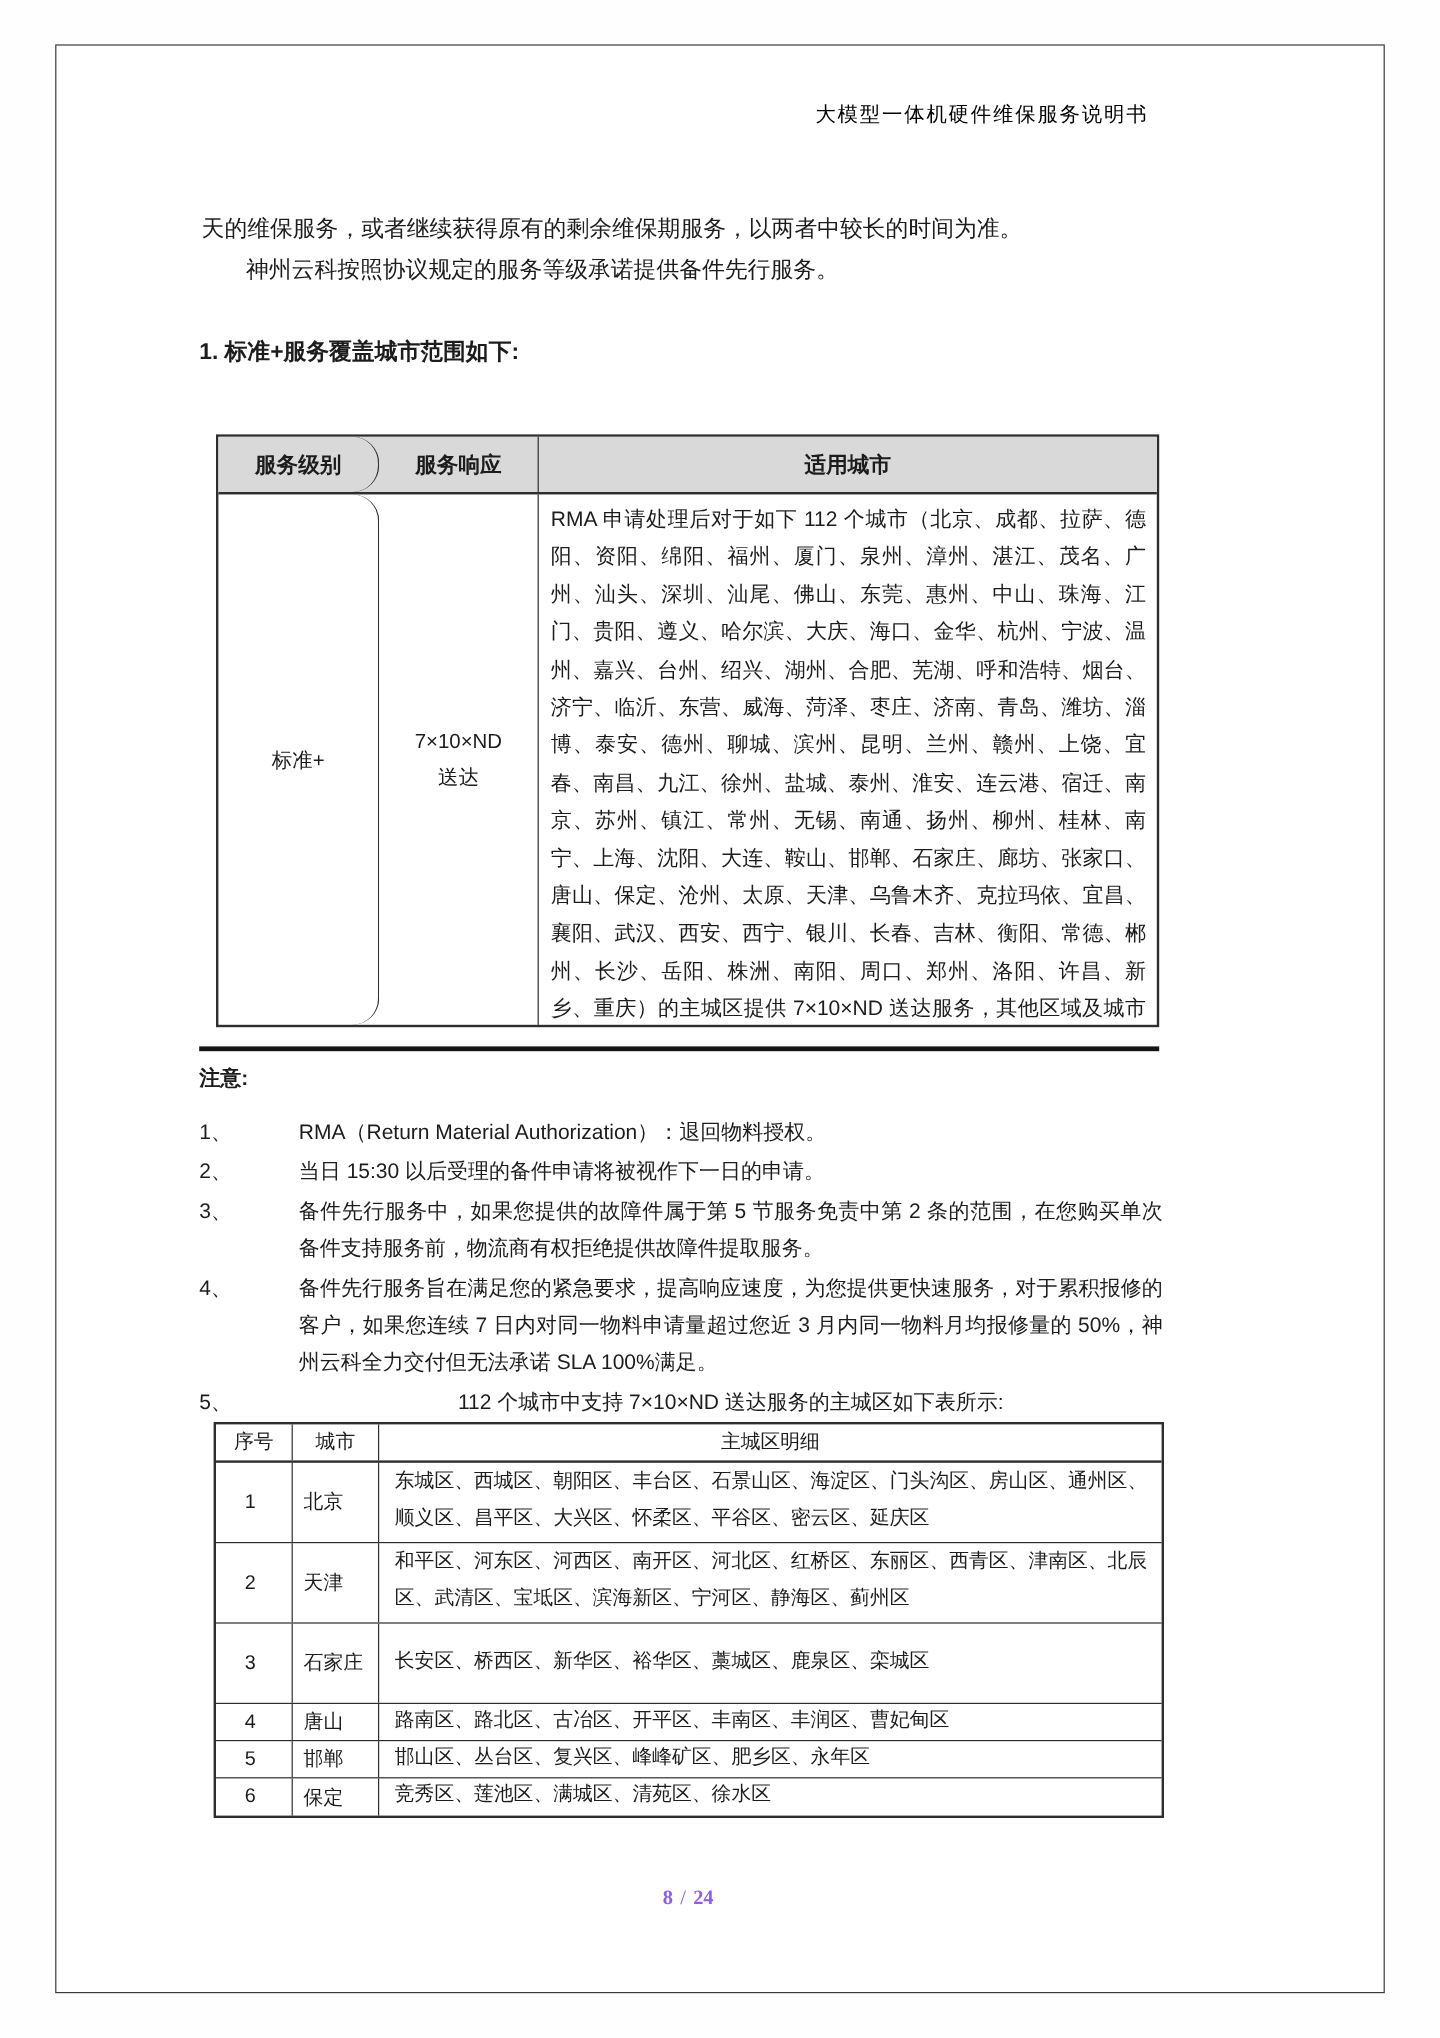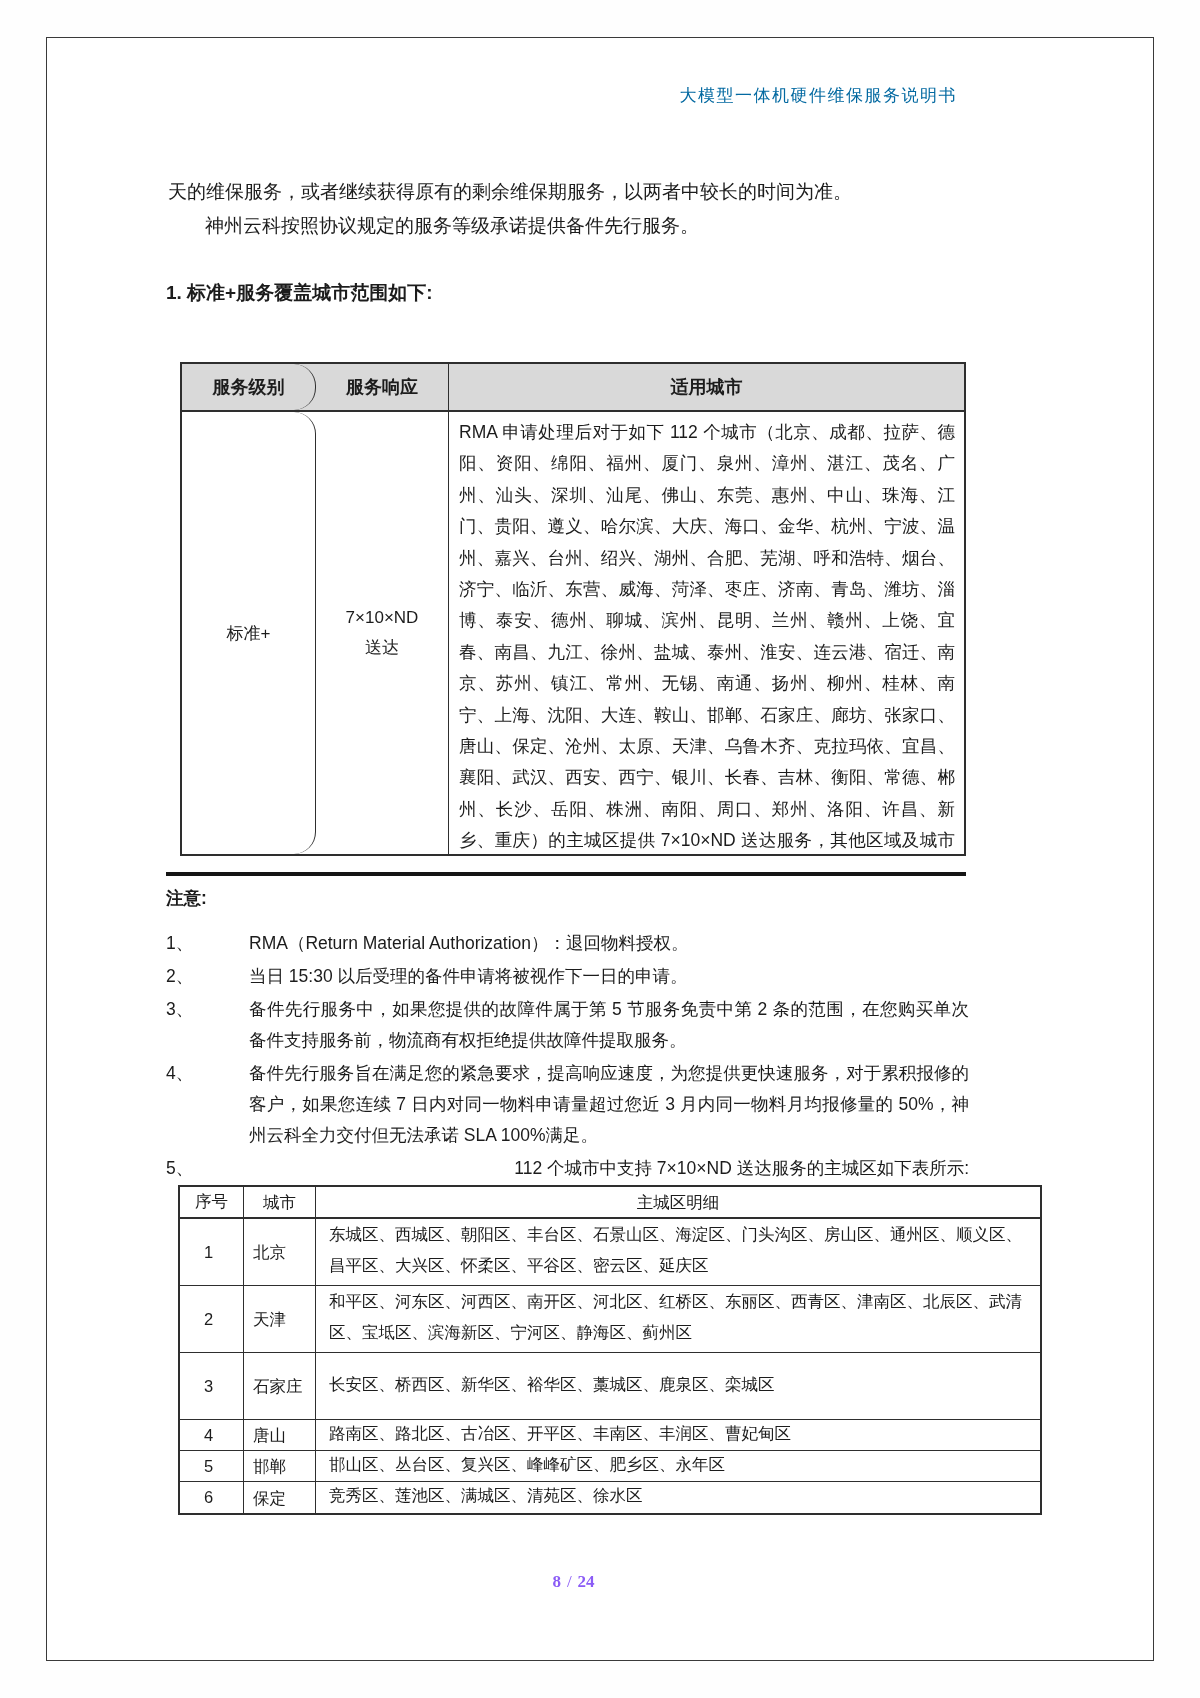--- a/index.html
+++ b/index.html
@@ -10,21 +10,21 @@
   }
   .page-frame{
     position:absolute;left:46px;top:37px;width:1106px;height:1622px;
     border:1px solid #3a3a3a;background:#ffffff;
   }
   .abs{position:absolute;}
 
   .header-title{
     left:180px;top:84px;width:777px;text-align:right;
     font-family:"Liberation Serif","DejaVu Serif",serif;
-    font-size:17px;color:#0369a1;letter-spacing:1.5px;
+    font-size:17px;color:#000000;letter-spacing:1.5px;
   }
 
   .para{left:168px;width:802px;font-size:19px;line-height:27px;}
   .para-1{top:150px;margin-top:28px;}
   .para-2{top:212px;text-indent:37px;}
   .section-heading{left:166px;top:280px;font-size:19px;font-weight:bold;}
 
   
   .t1{left:180px;top:362px;width:786px;border:2px solid #2e2e2e;display:flex;flex-direction:column;box-sizing:border-box;}
   .t1-header{display:flex;height:46px;background:#d9d9d9;border-bottom:2px solid #2e2e2e;font-weight:bold;font-size:18px;}
@@ -38,24 +38,24 @@
     text-align:justify;box-sizing:border-box;overflow:hidden;
   }
 
   .thick-rule{left:166px;top:872px;width:800px;height:4px;background:#151515;}
   .notes-heading{left:166px;top:886px;font-size:17.5px;font-weight:bold;}
 
   .notes{left:166px;top:928px;width:803px;font-size:17.5px;line-height:31px;}
   .note{display:flex;margin-bottom:2px;}
   .note-num{width:47px;flex-shrink:0;}
   .note-text{flex:1;text-align:justify;margin-left:36px;}
-  .note:last-child .note-text{text-align:right;}
+  .note:last-child .note-text{text-align:center;}
 
   
-  .t2{left:178px;top:1185px;width:864px;border:2px solid #2e2e2e;font-size:16.5px;box-sizing:border-box;}
+  .t2{left:178px;top:1185px;width:792px;border:2px solid #2e2e2e;font-size:16.5px;box-sizing:border-box;}
   .t2-row{display:flex;border-bottom:1px solid #2e2e2e;box-sizing:border-box;}
   .t2-row:last-child{border-bottom:none;}
   .t2-header{height:32px;border-bottom:2px solid #2e2e2e;}
   .t2 .k1{width:64px;border-right:1px solid #2e2e2e;flex-shrink:0;display:flex;align-items:center;padding-left:24px;box-sizing:border-box;}
   .t2 .k2{width:72px;border-right:1px solid #2e2e2e;flex-shrink:0;display:flex;align-items:center;padding:0 6px 0 9px;box-sizing:border-box;line-height:26px;}
   .t2 .k3{flex:1;display:flex;align-items:center;padding:0 10px 4px 13px;line-height:31px;box-sizing:border-box;}
   .t2-header .k1{justify-content:center;padding-left:0;}
   .t2-header .k2{justify-content:center;padding:0;}
   .t2-header .k3{justify-content:center;padding:0;}
   .row-tall{height:67px;}

